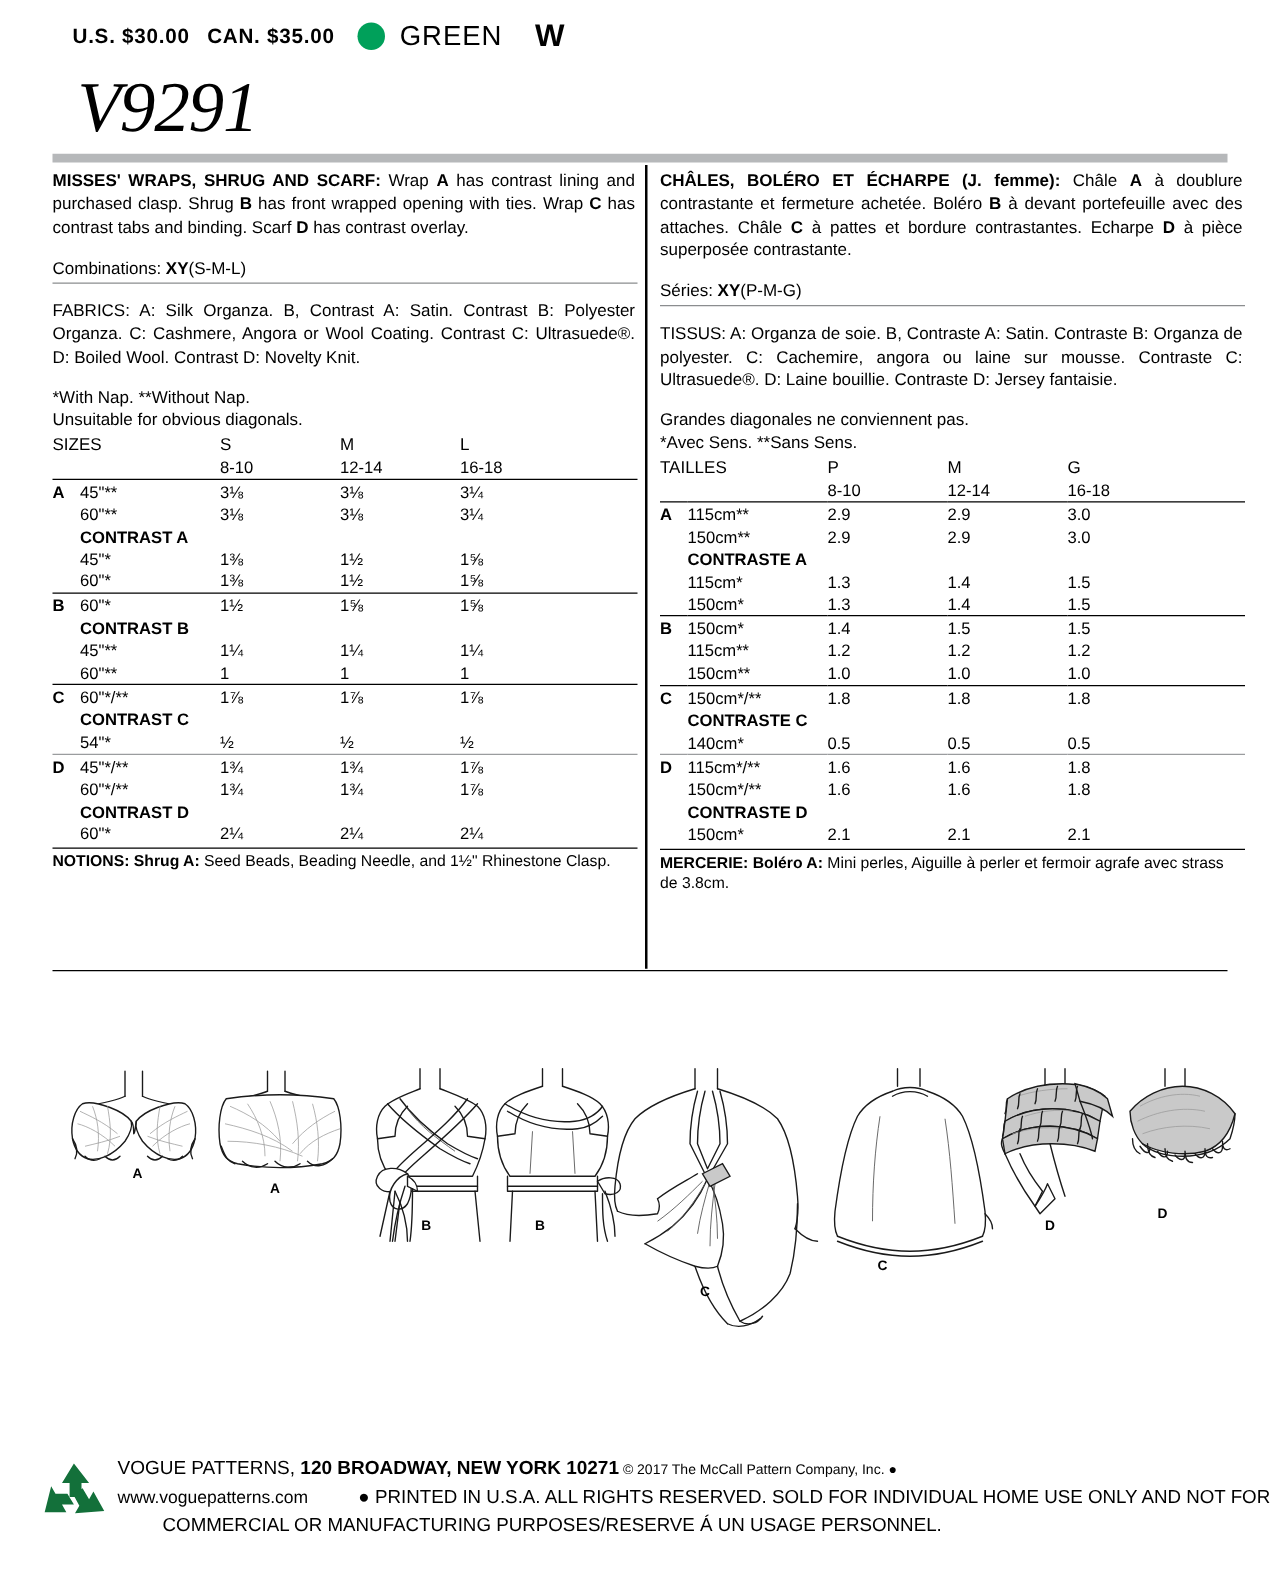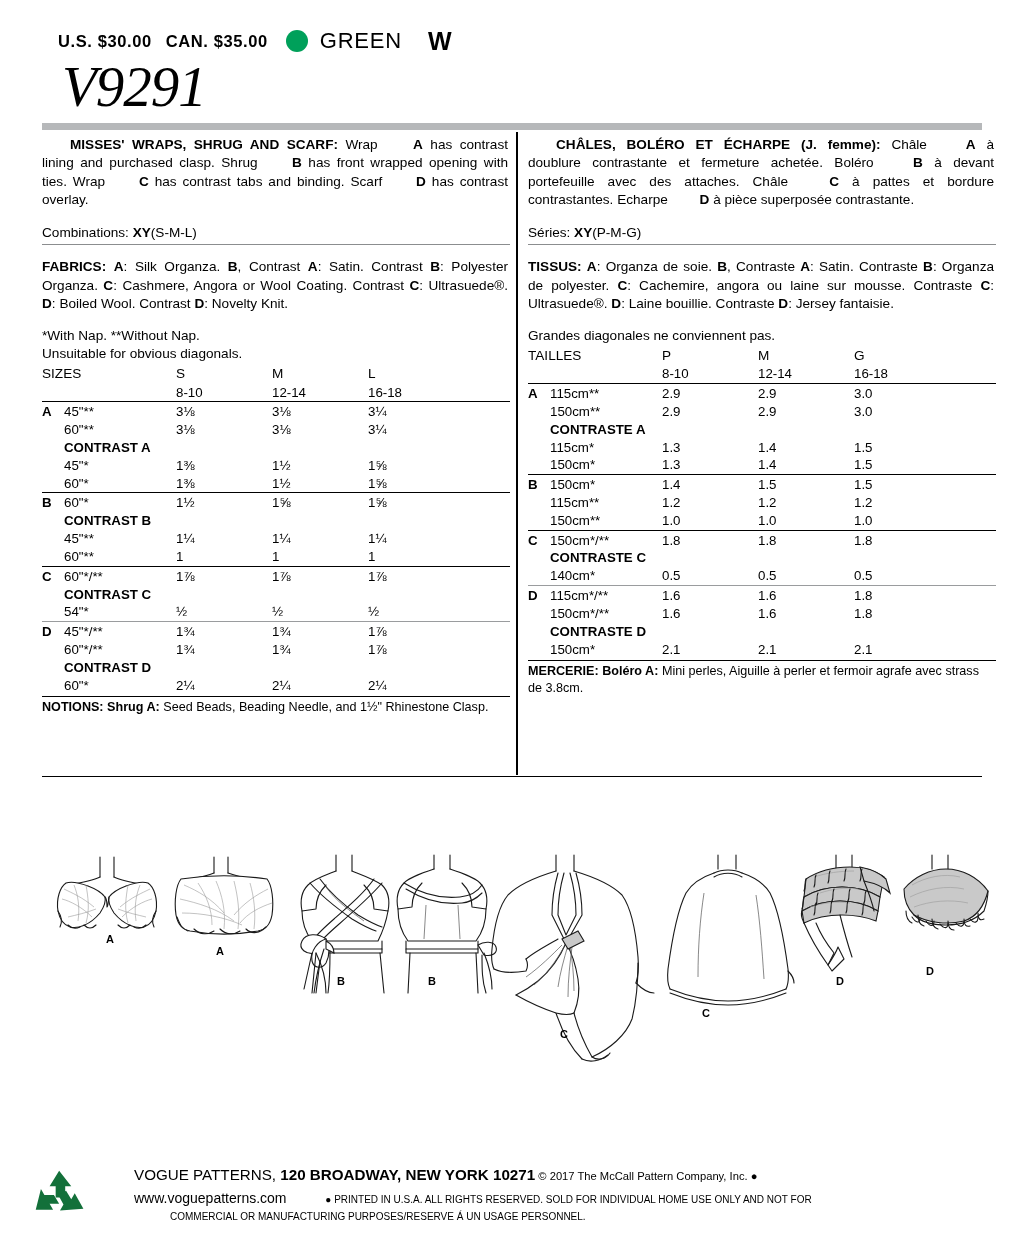--- a/index.html
+++ b/index.html
@@ -8,21 +8,21 @@
     width:1024px; height:1256px;
     background:#ffffff;
     font-family:"Liberation Sans", sans-serif;
     color:#000;
     position:relative;
     overflow:hidden;
   }
 
   
   #header-bar {
-    position:absolute; left:58px; top:26px; width:920px; height:30px;
+    position:absolute; left:58px; top:14px; width:920px; height:30px;
     display:flex; align-items:center;
   }
   .price-text {
     font-size:16.5px; font-weight:bold; letter-spacing:0.6px;
     font-family:"Liberation Sans", sans-serif;
     white-space:pre;
   }
   .dot-green {
     width:22px; height:22px; border-radius:50%;
     background:#00a05a; margin:0 12px 0 18px; flex:0 0 auto;
@@ -54,31 +54,31 @@
     background:#000;
   }
   .col { position:absolute; top:4px; width:468px; }
   .col-left  { left:0px; }
   .col-right { left:486px; }
 
   .desc {
     font-size:13.6px; line-height:1.345; text-align:justify;
     margin:0 0 0 0; padding-right:2px;
   }
-  .desc b { font-weight:bold;margin-left:28px; }
+  .desc b { font-weight:bold; }
 
   .combos {
     font-size:13.6px; margin-top:15px; line-height:1.3;
   }
   .hr-thin { border:0; border-top:1px solid #8b8d8f; margin:2px 0 2px 0; height:0; }
 
   .fabrics {
     font-size:13.6px; line-height:1.345; text-align:justify; padding-right:2px;
   }
-  .fabrics b { font-weight:bold; }
+  .fabrics b { font-weight:normal; }
   .nap { font-size:13.6px; line-height:1.345; }
 
   
   table.yard {
     width:100%; border-collapse:collapse; font-size:13.3px;
     margin-top:2px;
   }
   table.yard td { padding:0; line-height:1.34; vertical-align:baseline; }
   td.c-lab   { width:22px; font-weight:bold; }
   td.c-width { width:112px; }
@@ -106,25 +106,25 @@
   .ln { fill:none; stroke:#1a1a1a; stroke-width:1.1; stroke-linejoin:round; stroke-linecap:round; }
   .ln-thin { fill:none; stroke:#555; stroke-width:0.7; }
   .fillgray { fill:#c9c9c9; stroke:#1a1a1a; stroke-width:1.1; }
   .fillwhite { fill:#ffffff; stroke:#1a1a1a; stroke-width:1.1; }
   .texture { fill:none; stroke:#9a9a9a; stroke-width:0.6; }
 
   
   #footer { position:absolute; left:32px; top:1163px; width:980px; }
   #recycle-icon { position:absolute; left:0px; top:6px; width:56px; height:52px; }
   .footer-lines { position:absolute; left:62px; top:0px; width:920px; }
-  .f-line { line-height:1.46; white-space:nowrap;margin-left:40px; }
+  .f-line { line-height:1.46; white-space:nowrap; }
   .f1a { font-size:15.2px; }
   .f1b { font-size:15.2px; font-weight:bold; }
   .f1c { font-size:11.2px; }
-  .f2  { font-size:10px;padding-left:36px; }
+  .f2  { font-size:15px;padding-left:36px; }
   .f2b { font-size:14px; }
 </style>
 </head>
 <body>
 
 <div id="header-bar">
   <span class="price-text">U.S. $30.00</span>
   <span style="width:14px"></span>
   <span class="price-text">CAN. $35.00</span>
   <span class="dot-green"></span>
@@ -298,20 +298,21 @@
     <div class="combos">
       <span>Séries:</span>
       <b>XY</b><span>(P-M-G)</span>
     </div>
     <hr class="hr-thin">
 
     <p class="fabrics">
       <b>TISSUS:</b><span class="rich"> <b>A</b>: Organza de soie. <b>B</b>, Contraste <b>A</b>: Satin. Contraste <b>B</b>: Organza de polyester. <b>C</b>: Cachemire, angora ou laine sur mousse. Contraste <b>C</b>: Ultrasuede®. <b>D</b>: Laine bouillie. Contraste <b>D</b>: Jersey fantaisie.</span>
     </p>
     <div class="nap">Grandes diagonales ne conviennent pas.</div>
+    <div class="nap">*Avec Sens. **Sans Sens.</div>
 
     <table class="yard">
       <tbody>
           <tr>
             <td colspan="2" class="hdr-size">TAILLES</td>
             <td class="hdr-size c-val">P</td>
             <td class="hdr-size c-val">M</td>
             <td class="hdr-size c-val3">G</td>
           </tr>
           <tr>

